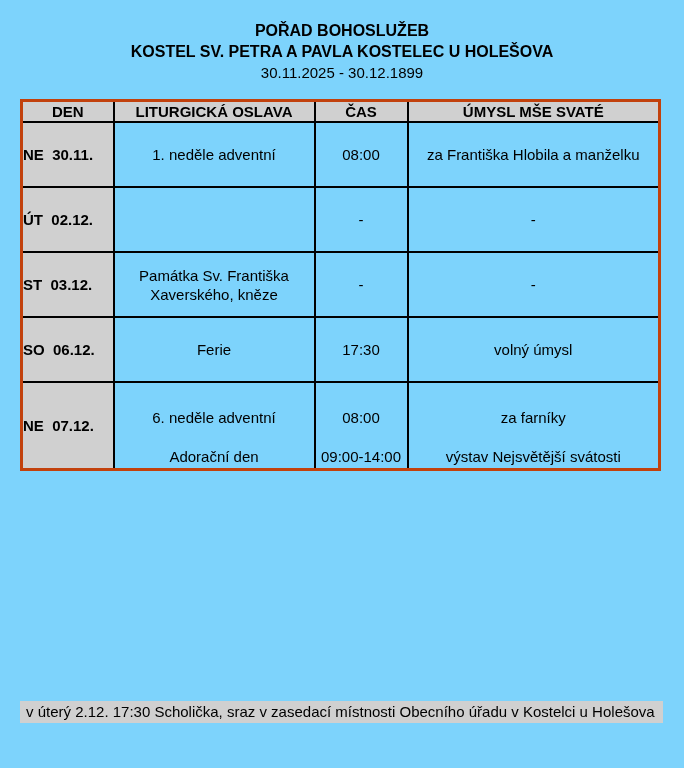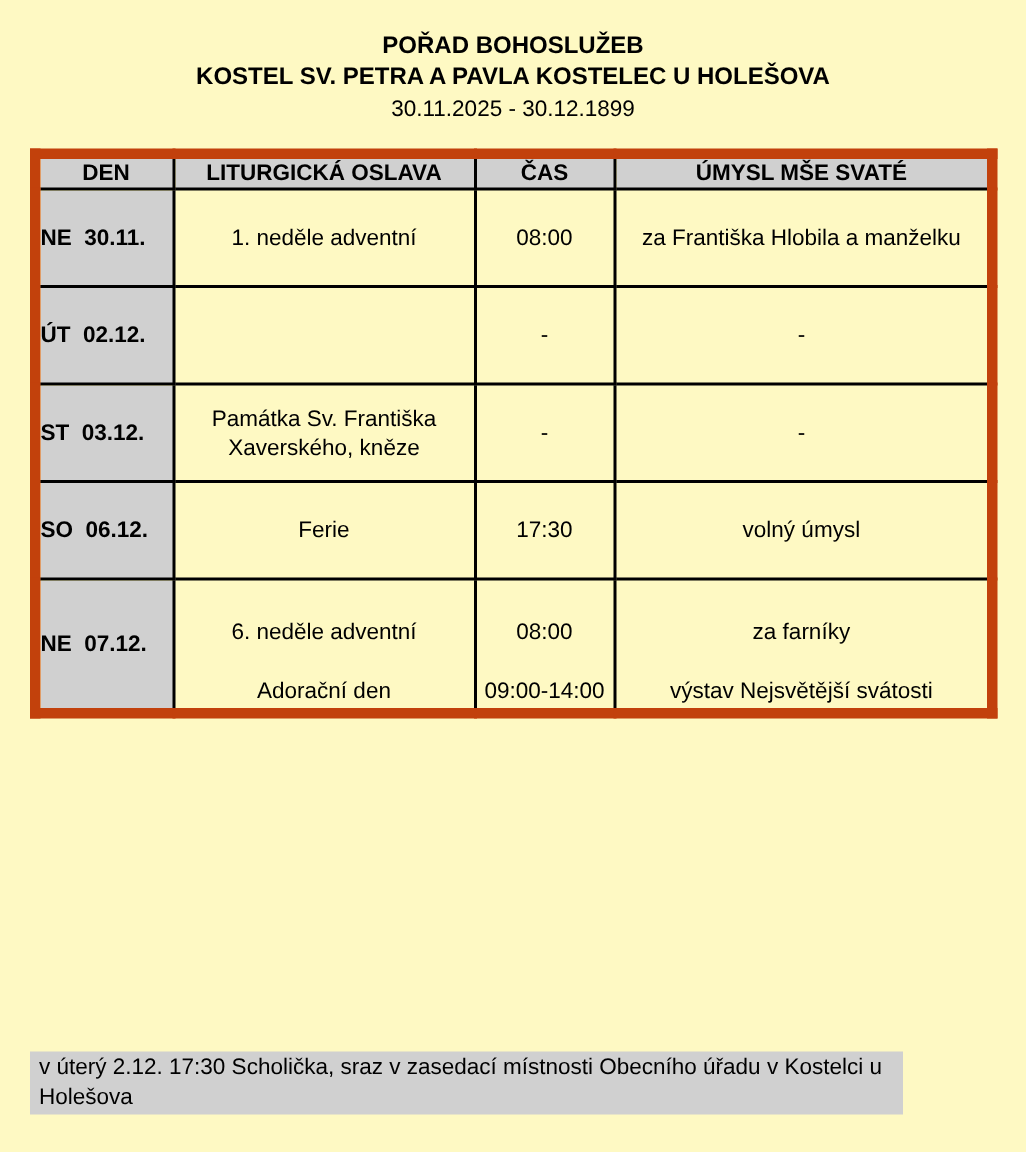--- a/index.html
+++ b/index.html
@@ -6,21 +6,21 @@
     margin: 0;
     padding: 0;
     background: #ffffff;
     font-family: "Liberation Sans", sans-serif;
     color: #000000;
   }
   .page {
     position: relative;
     width: 684px;
     height: 768px;
-    background: #fef9c3;
+    background: #7dd3fc;
     overflow: hidden;
   }
   .title-block {
     position: absolute;
     top: 20px;
     left: 0;
     width: 684px;
     text-align: center;
   }
   .title-line1, .title-line2 {
@@ -33,21 +33,21 @@
     font-weight: normal;
     line-height: 21px;
   }
   table.schedule {
     position: absolute;
     top: 99px;
     left: 20px;
     width: 638px;
     border-collapse: collapse;
     table-layout: fixed;
-    border: 7px solid #c2410c;
+    border: 3px solid #c2410c;
   }
   table.schedule th, table.schedule td {
     border: 2px solid #000000;
     padding: 0;
     font-size: 15px;
     line-height: 19px;
     overflow: hidden;
   }
   table.schedule thead th {
     height: 19px;
@@ -79,21 +79,21 @@
     justify-content: space-between;
     align-items: center;
     box-sizing: border-box;
     padding-top: 24px;
     padding-bottom: 2px;
   }
   .note {
     position: absolute;
     top: 701px;
     left: 20px;
-    width: 582px;
+    width: 643px;
     box-sizing: border-box;
     background: #d0d0d0;
     font-size: 15px;
     line-height: 20px;
     padding: 1px 4px 1px 6px;
   }
 </style>
 </head>
 <body>
 

